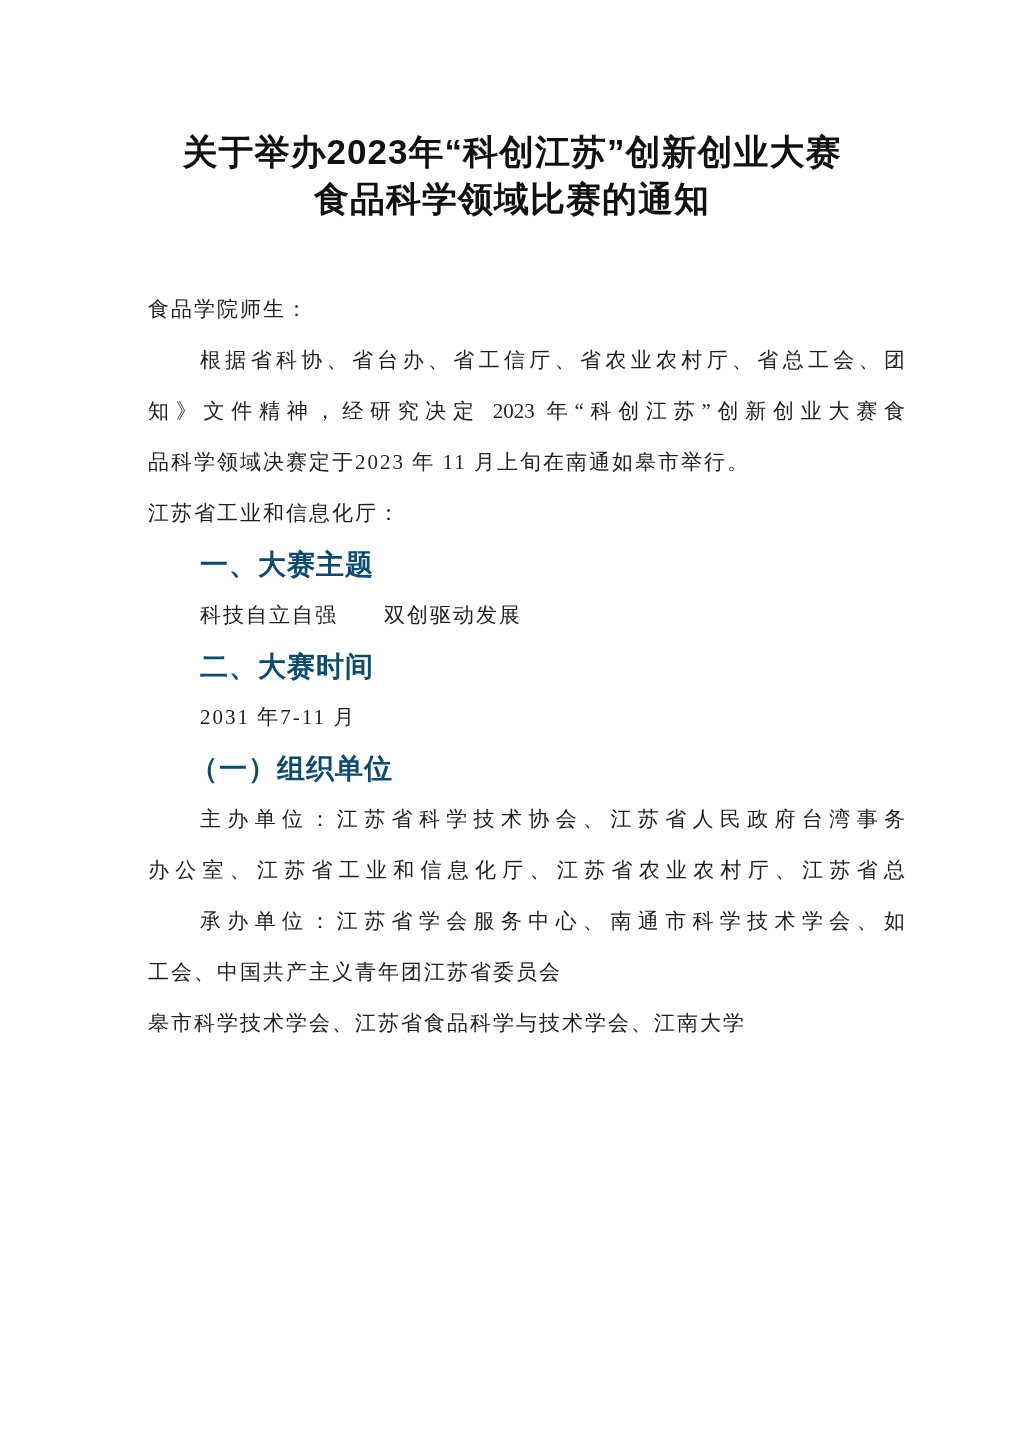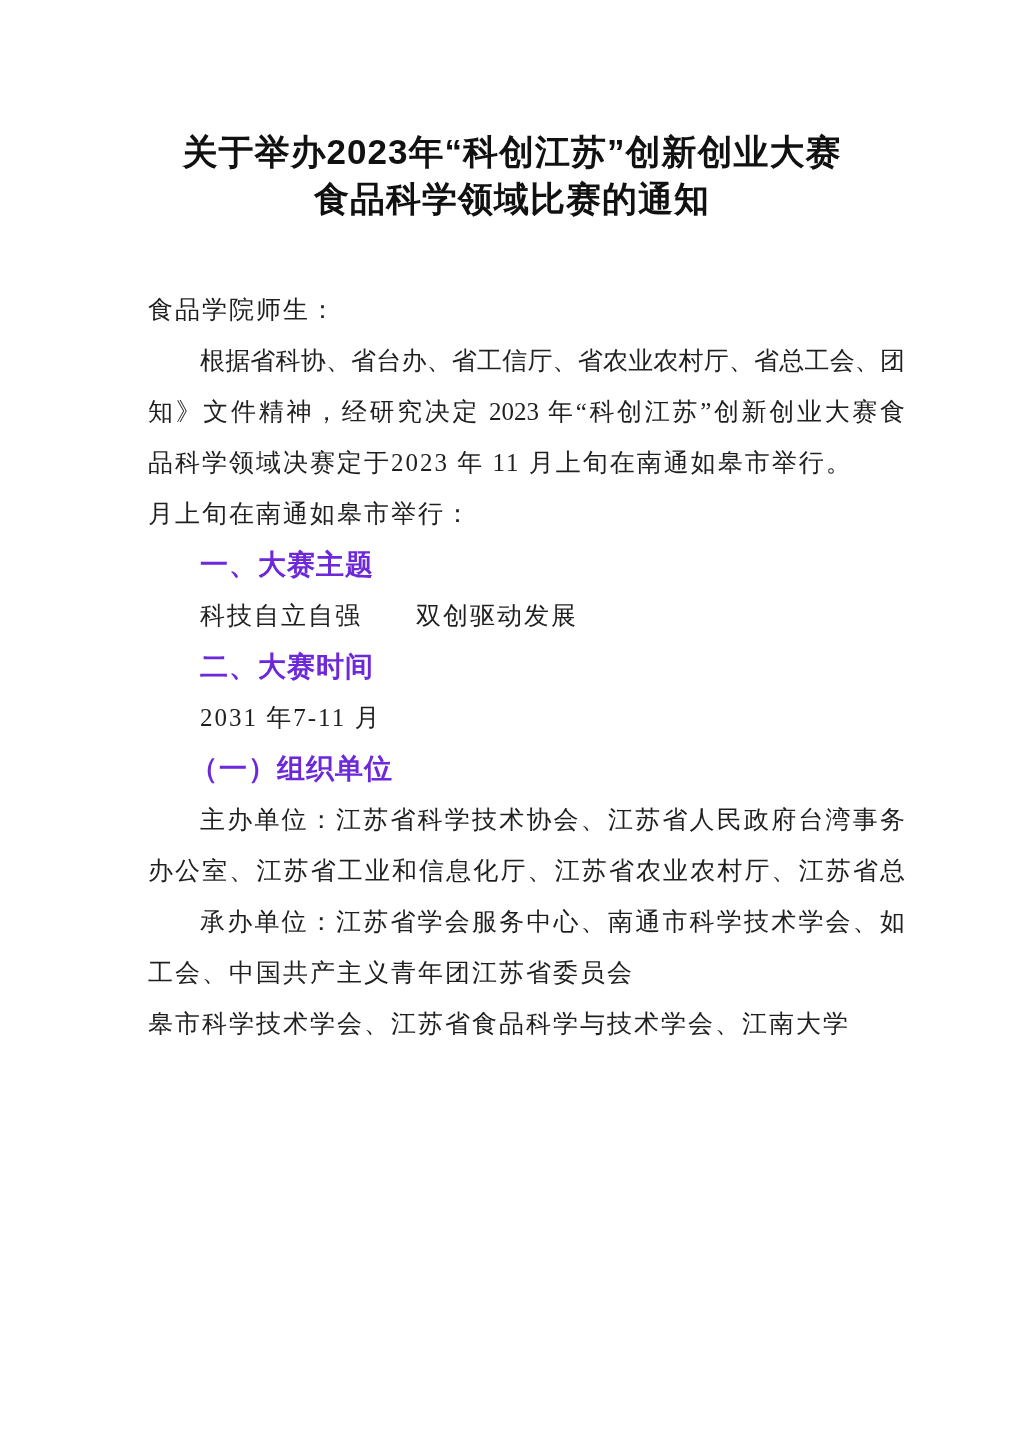--- a/index.html
+++ b/index.html
@@ -27,38 +27,38 @@
     color: #111111;
     letter-spacing: 1px;
   }
   .body-block {
     margin: 62px 119px 0 148px;
     width: 757px;
   }
   .bline {
     height: 51px;
     line-height: 51px;
-    font-size: 25px;
+    font-size: 21px;
     letter-spacing: 2px;
     white-space: nowrap;
     color: #1f1f1f;
   }
   .justify {
     white-space: normal;
     letter-spacing: 0;
     text-align: justify;
     text-align-last: justify;
   }
   .indent { padding-left: 52px; }
   .heading {
     font-family: "Liberation Sans", sans-serif;
     font-weight: bold;
     font-size: 28px;
     letter-spacing: 1px;
-    color: #6d28d9;
+    color: #0c4a6e;
     padding-left: 52px;
   }
   .sub-heading { padding-left: 42px; }
   .lbl { font-weight: normal; }
 </style>
 </head>
 <body>
 
 <div class="page">
 
@@ -67,21 +67,21 @@
     <div>食品科学领域比赛的通知</div>
   </div>
 
   <div class="body-block">
 
     <div class="bline">食品学院师生：</div>
 
     <div class="bline indent justify">根据省科协、省台办、省工信厅、省农业农村厅、省总工会、团</div>
     <div class="bline justify">知》文件精神，经研究决定 2023 年“科创江苏”创新创业大赛食</div>
     <div class="bline">品科学领域决赛定于2023 年 11 月上旬在南通如皋市举行。</div>
-    <div class="bline">月上旬在南通如皋市举行：</div>
+    <div class="bline">江苏省工业和信息化厅：</div>
 
     <div class="bline heading">一、大赛主题</div>
     <div class="bline indent">科技自立自强　　双创驱动发展</div>
 
     <div class="bline heading">二、大赛时间</div>
     <div class="bline indent">2031 年7-11 月</div>
 
     <div class="bline heading sub-heading">（一）组织单位</div>
 
     <div class="bline indent justify"><span class="lbl">主办单位：</span><span>江苏省科学技术协会、江苏省人民政府台湾事务</span></div>

